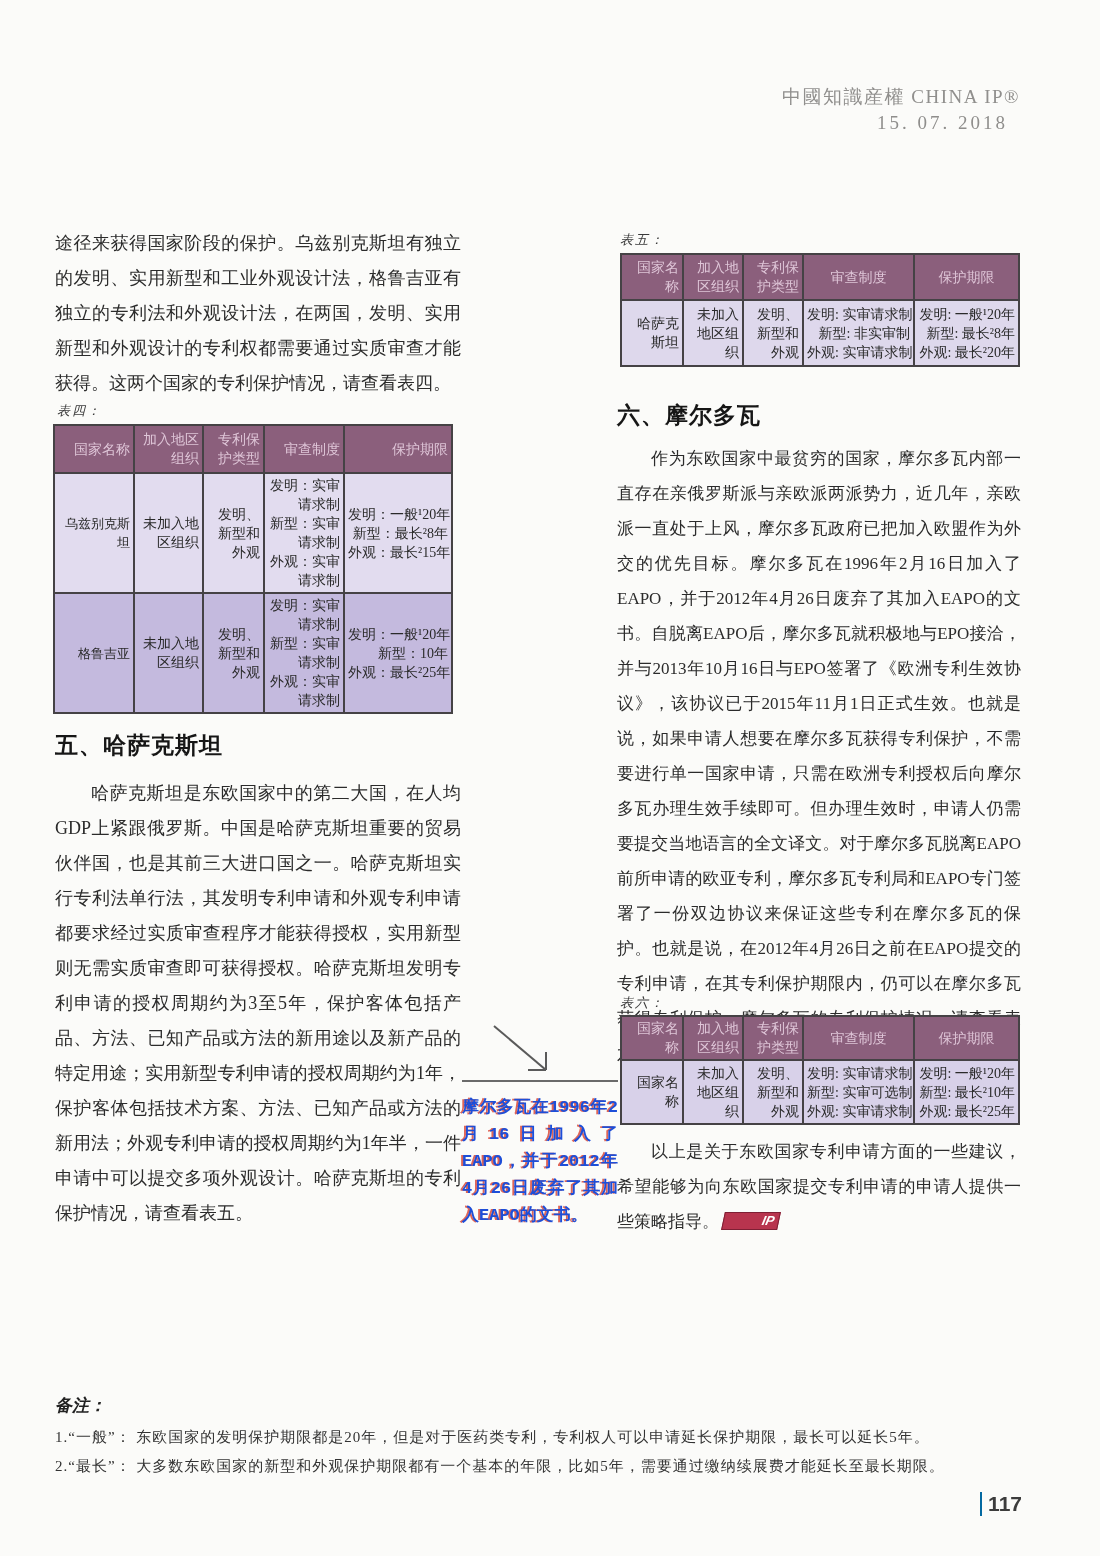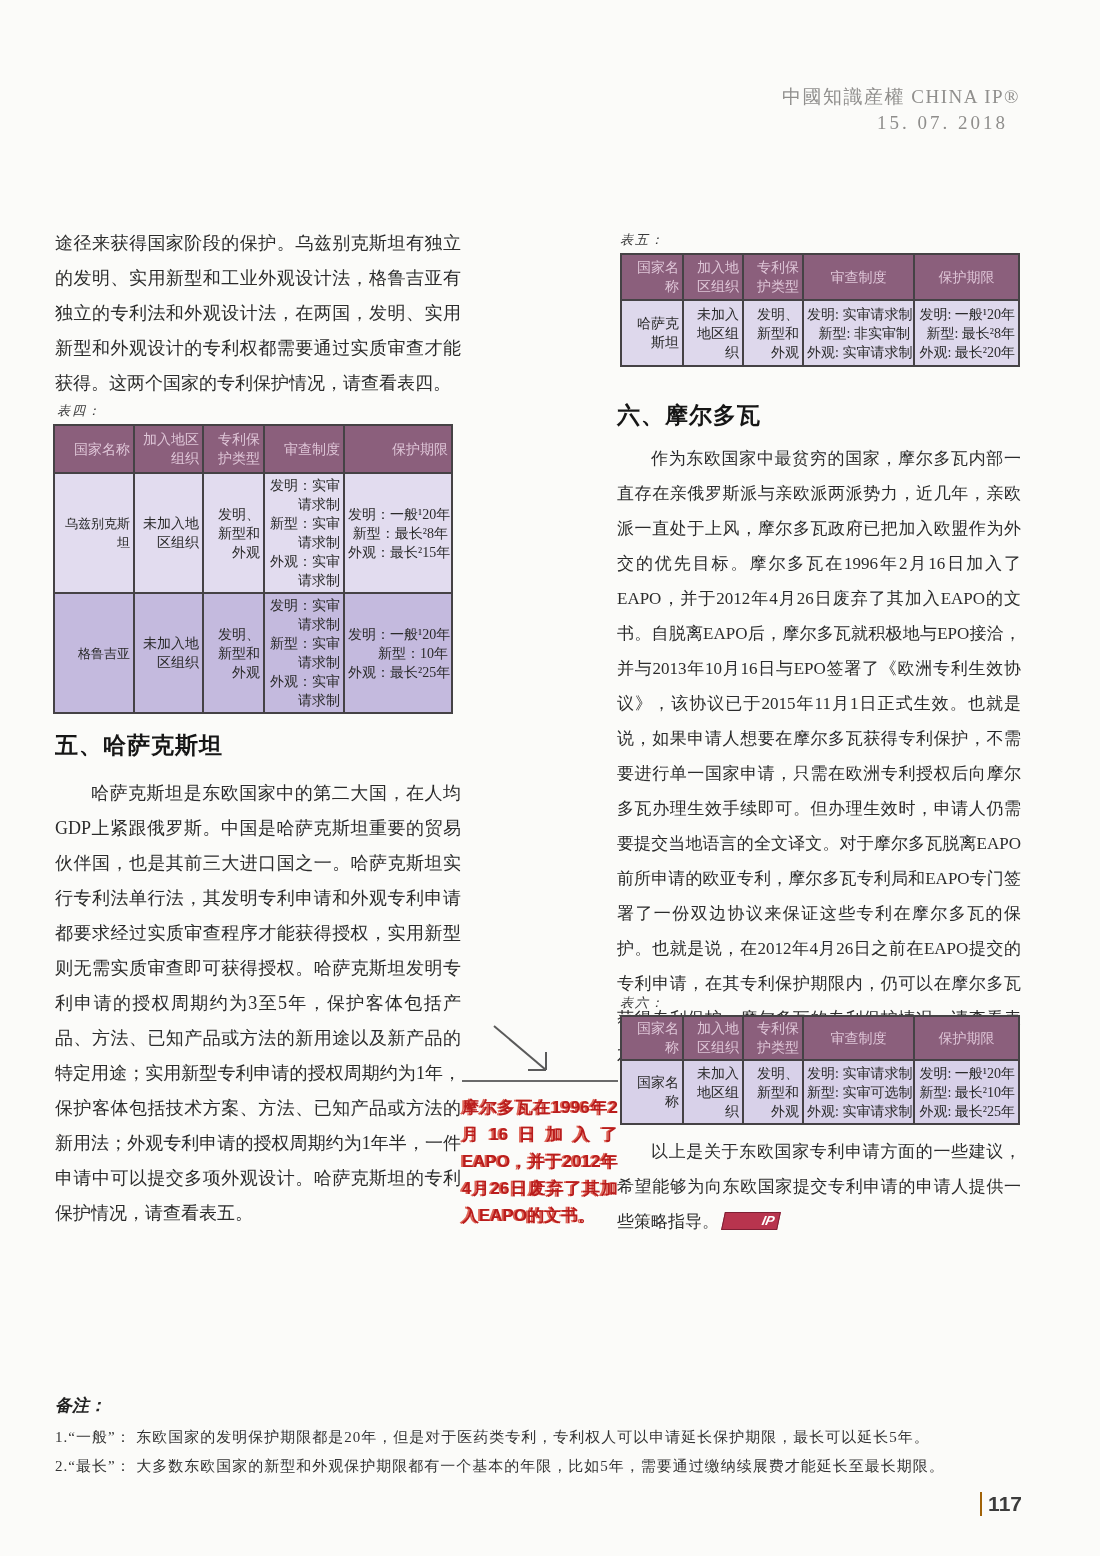--- a/index.html
+++ b/index.html
@@ -64,24 +64,24 @@
   .t5 tr.body td{background:#ded8ec;}
   .t6 tr.body td{background:#d8d1e9;}
   .t4 .c-country{font-size:13px;}
   
   .pullquote{position:absolute;left:462px;top:1024px;width:156px;}
   .pq-arrow{display:block;margin-left:26px;}
   .pq-arrow line{stroke:#5a5a5a;stroke-width:2;}
   .pq-rule{border:0;border-top:2px solid #6a6a6a;margin:4px 0 0 0;width:156px;}
   .pq-text{
     margin:12px 0 0 0;
-    font-family:Liberation Sans, sans-serif;
+    font-family:Liberation Mono, monospace;
     font-weight:bold;font-size:17px;line-height:27px;
     text-align:justify;
-    color:#b91c1c;
+    color:#1d4ed8;
     text-shadow:-2px 0 0 rgba(216,64,46,.8);
   }
   
   .ip-logo{
     display:inline-block;
     transform:skewX(-12deg);
     background:#b8344e;
     border:1px solid #7e1f34;
     color:#fff;
     font-family:"Liberation Sans","DejaVu Sans",sans-serif;
@@ -99,21 +99,21 @@
   .fn-item{
     position:absolute;left:55px;width:1000px;
     font-size:15px;color:#333;letter-spacing:1px;
     white-space:nowrap;
   }
   
   .pagenum{
     position:absolute;top:1492px;right:78px;
     font-family:"Liberation Sans","DejaVu Sans",sans-serif;
     font-size:21px;font-weight:bold;color:#3c3c3c;
-    border-left:2px solid #a16207;
+    border-left:2px solid #0369a1;
     padding-left:6px;
   }
 </style>
 </head>
 <body>
 
 <div class="page">
 
   <div class="masthead-title">中國知識産權 CHINA IP®</div>
   <div class="masthead-date">15. 07. 2018</div>

